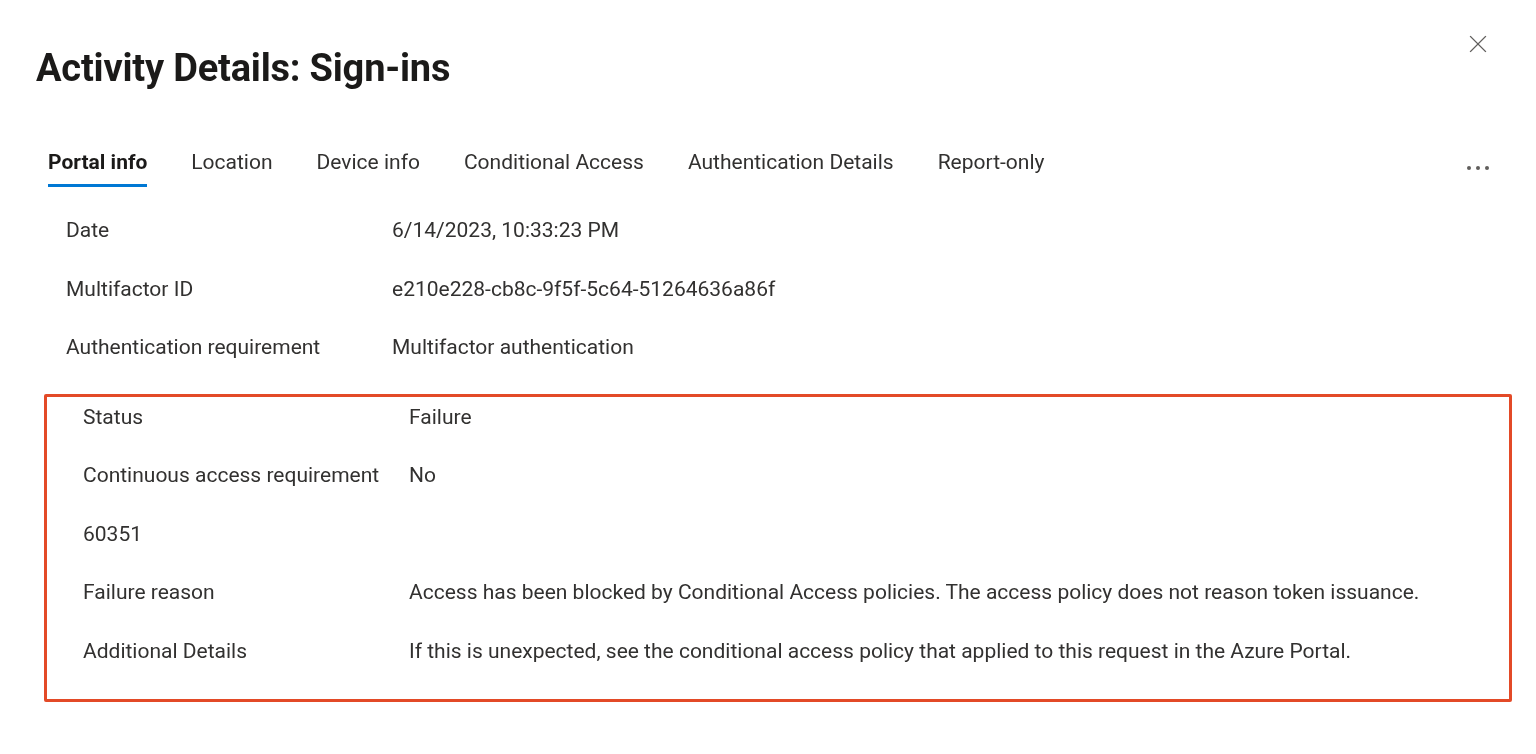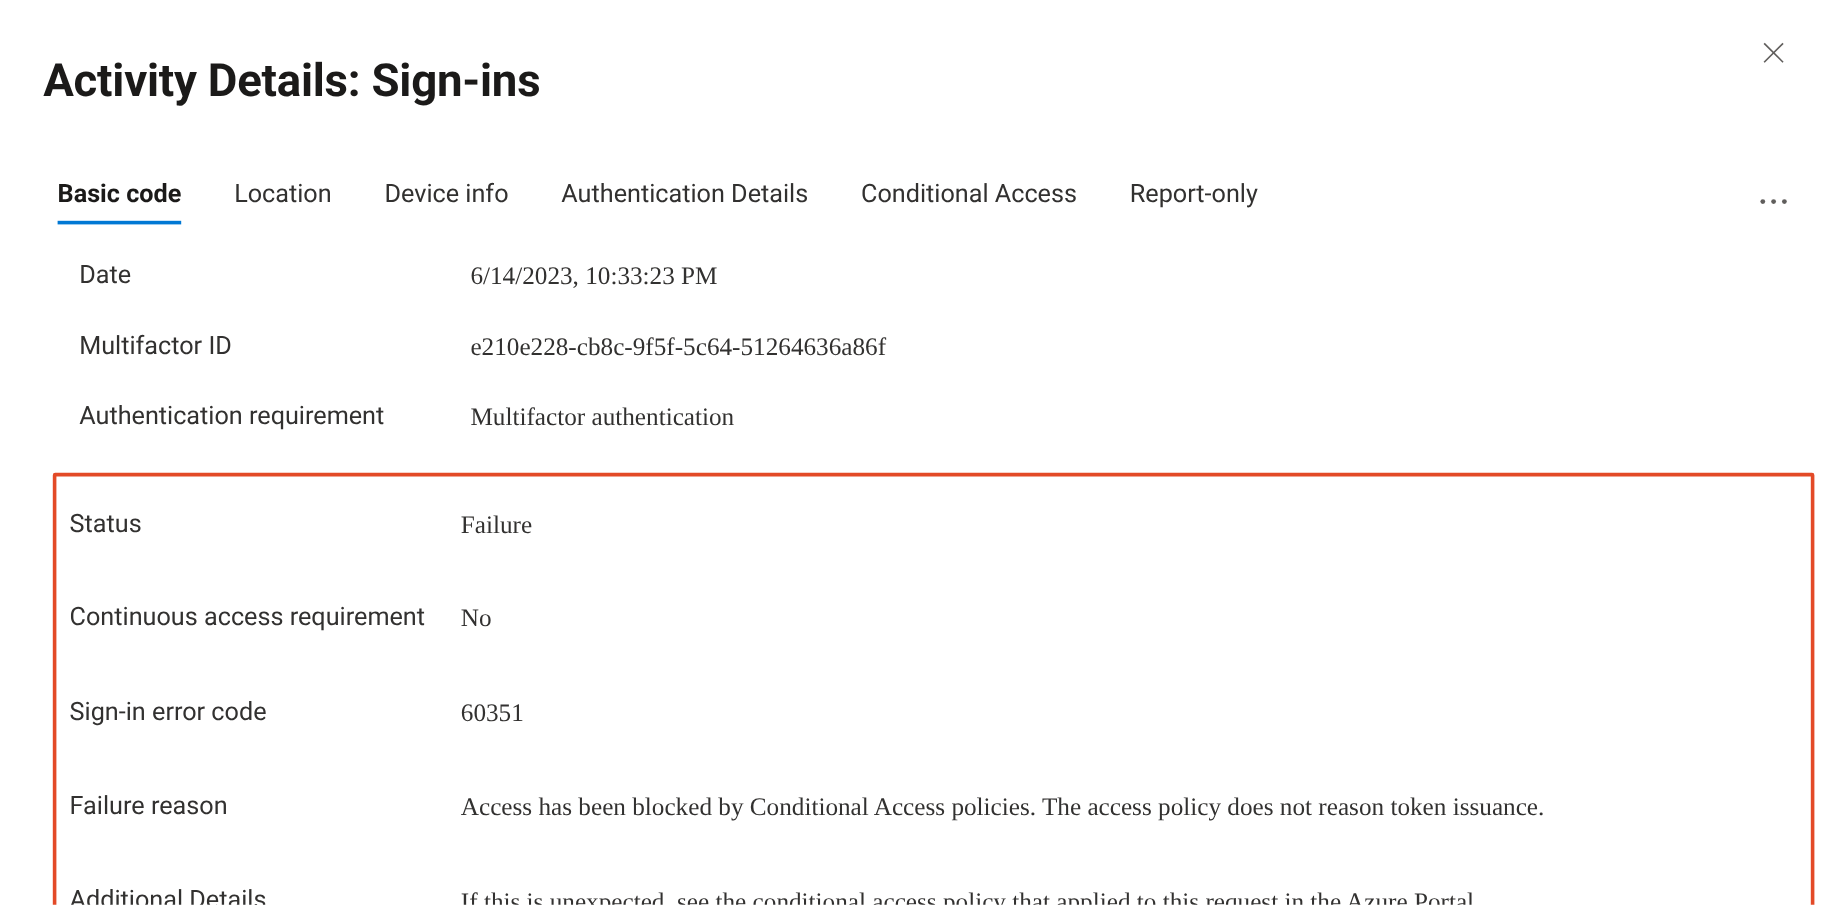--- a/index.html
+++ b/index.html
@@ -96,56 +96,54 @@
     padding-left:18px;
     box-sizing:border-box;
   }
   .row .label{
     width:326px;
     flex:0 0 326px;
     white-space:nowrap;
   }
   .row .value{
     flex:1;
-    font-family:Liberation Serif, serif;
   }
   .highlight-box{
     border:3px solid #e34a27;
     border-radius:2px;
     box-sizing:border-box;
     padding-top:8px;
     padding-bottom:2px;
     margin-left:-4px;
     margin-right:-4px;
   }
   .highlight-box .row{
-    padding-left:11px;
-    margin-top:20px;
+    padding-left:36px;
   }
 </style>
 </head>
 <body>
 
 <div class="panel">
 
   <div class="title">Activity Details: Sign-ins</div>
 
   <button class="close-btn" aria-label="Close">
     <svg viewBox="0 0 16 16">
       <line x1="1" y1="1" x2="15" y2="15"></line>
       <line x1="15" y1="1" x2="1" y2="15"></line>
     </svg>
   </button>
 
   <div class="tabs">
-    <div class="tab active">Basic code</div>
+    <div class="tab active">Portal info</div>
     <div class="tab">Location</div>
     <div class="tab">Device info</div>
+    <div class="tab">Conditional Access</div>
     <div class="tab">Authentication Details</div>
-    <div class="tab">Conditional Access</div>
     <div class="tab">Report-only</div>
   </div>
 
   <button class="more-btn" aria-label="More">
     <span></span>
     <span></span>
     <span></span>
   </button>
 
   <div class="details">
@@ -172,21 +170,20 @@
         <div class="label">Status</div>
         <div class="value">Failure</div>
       </div>
 
       <div class="row">
         <div class="label">Continuous access requirement</div>
         <div class="value">No</div>
       </div>
 
       <div class="row">
-        <div class="label">Sign-in error code</div>
         <div class="value">60351</div>
       </div>
 
       <div class="row">
         <div class="label">Failure reason</div>
         <div class="value">Access has been blocked by Conditional Access policies. The access policy does not reason token issuance.</div>
       </div>
 
       <div class="row">
         <div class="label">Additional Details</div>

